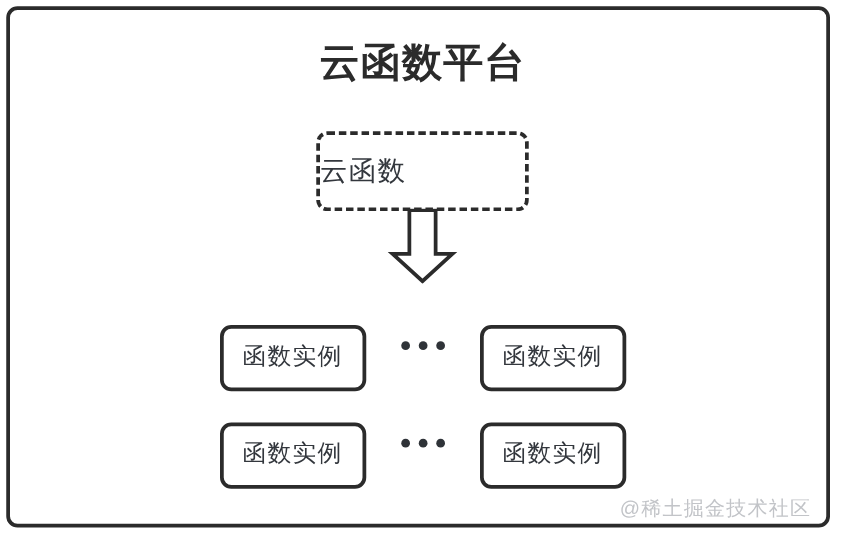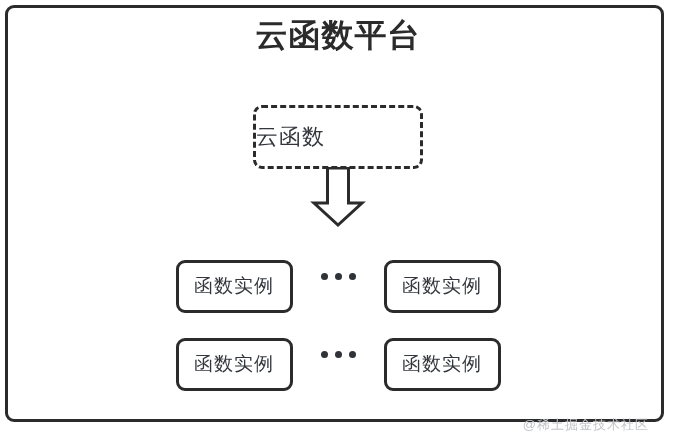--- a/index.html
+++ b/index.html
@@ -31,21 +31,21 @@
     box-sizing: border-box;
     border: 3px solid #2b2b2b;
     border-radius: 9px;
     background: #ffffff;
   }
 
   
   .platform-title {
     position: absolute;
     left: 0;
-    top: 15px;
+    top: 30px;
     width: 676px;
     text-align: center;
     font-size: 32px;
     font-weight: bold;
     color: #2b2b2b;
     letter-spacing: 1px;
     line-height: 40px;
     white-space: nowrap;
   }
 
@@ -125,22 +125,22 @@
     width: 7px;
     height: 7px;
     border-radius: 50%;
     background: #2f3338;
   }
 
   
   .watermark {
     position: absolute;
     right: 27px;
-    bottom: 0;
-    font-size: 13px;
+    bottom: 16px;
+    font-size: 16px;
     color: #c2c4c8;
     letter-spacing: 1px;
     white-space: nowrap;
     text-align: right;
   }
 </style>
 </head>
 <body>
 
 <div id="diagram-canvas">

